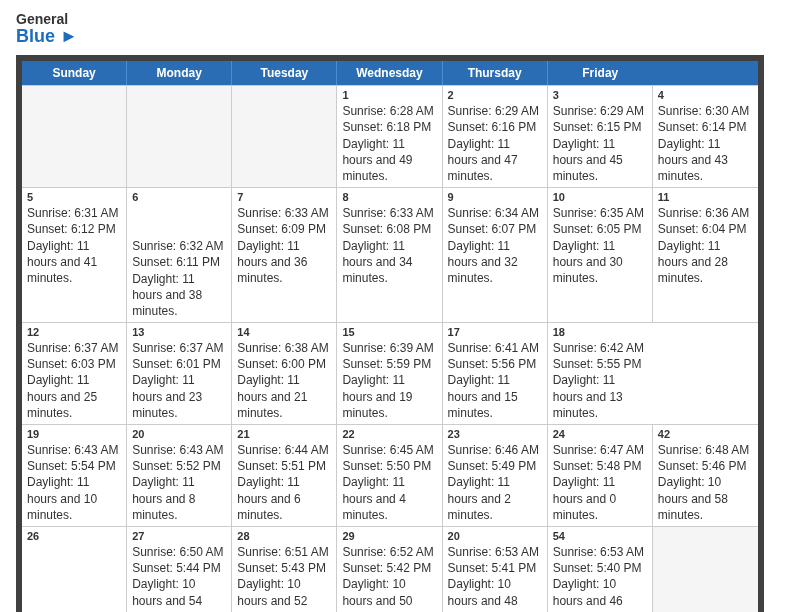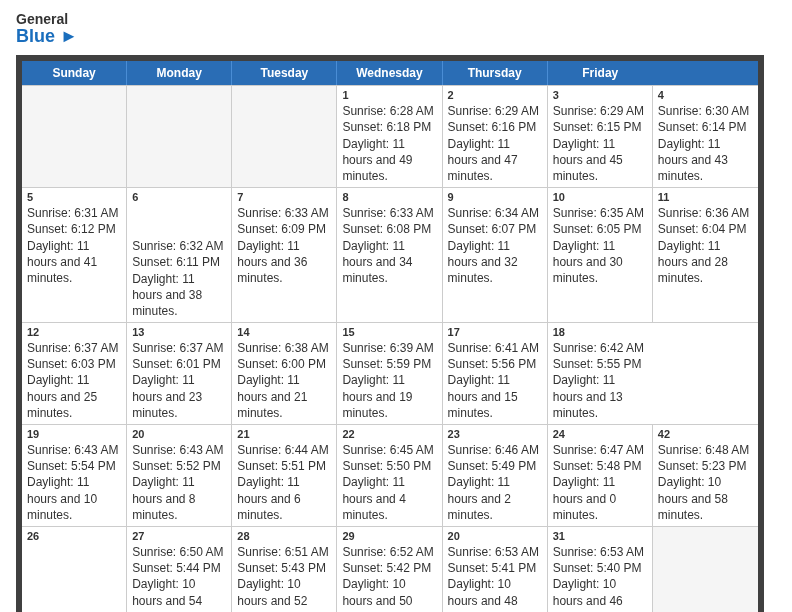--- a/index.html
+++ b/index.html
@@ -272,21 +272,21 @@
           </div>
           <div class="cal-cell">
             <div class="day-number">24</div>
             <div class="cell-info" style="white-space: pre-line;">Sunrise: 6:47 AM
 Sunset: 5:48 PM
 Daylight: 11 hours and 0 minutes.</div>
           </div>
           <div class="cal-cell">
             <div class="day-number">42</div>
             <div class="cell-info" style="white-space: pre-line;">Sunrise: 6:48 AM
-Sunset: 5:23 PM
+Sunset: 5:46 PM
 Daylight: 10 hours and 58 minutes.</div>
           </div>
         </div>
         <div class="cal-row">
           <div class="cal-cell">
             <div class="day-number">26</div>
           </div>
           <div class="cal-cell">
             <div class="day-number">27</div>
             <div class="cell-info" style="white-space: pre-line;">Sunrise: 6:50 AM
@@ -305,21 +305,21 @@
 Sunset: 5:42 PM
 Daylight: 10 hours and 50 minutes.</div>
           </div>
           <div class="cal-cell">
             <div class="day-number">20</div>
             <div class="cell-info" style="white-space: pre-line;">Sunrise: 6:53 AM
 Sunset: 5:41 PM
 Daylight: 10 hours and 48 minutes.</div>
           </div>
           <div class="cal-cell">
-            <div class="day-number">31</div>
+            <div class="day-number">54</div>
             <div class="cell-info" style="white-space: pre-line;">Sunrise: 6:53 AM
 Sunset: 5:40 PM
 Daylight: 10 hours and 46 minutes.</div>
           </div>
           <div class="cal-cell empty"></div>
         </div>
       </div>
   </div>
 </div>
 

